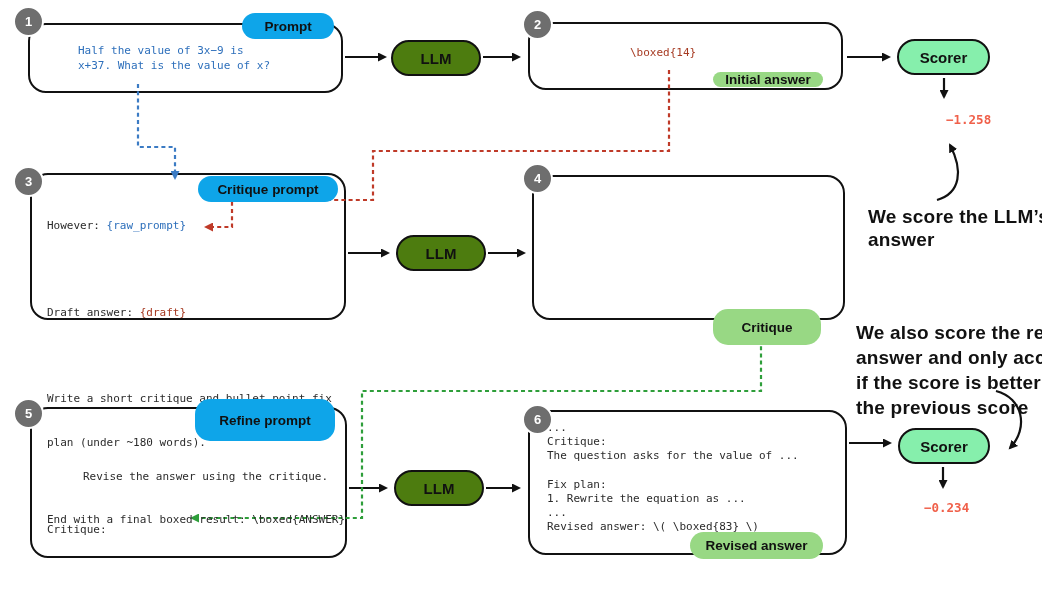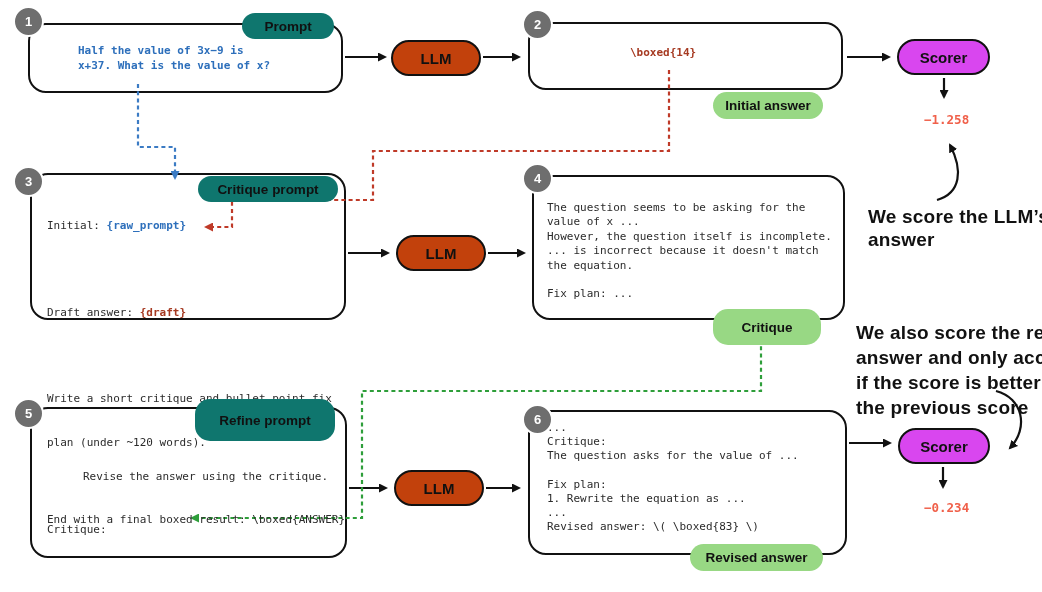--- a/index.html
+++ b/index.html
@@ -14,37 +14,37 @@
   .numcircle{
     position:absolute;width:27px;height:27px;border-radius:50%;
     background:#6e6e6e;border:2px solid #fff;box-sizing:content-box;
     color:#fff;font-weight:bold;font-size:13px;display:flex;align-items:center;justify-content:center;
     z-index:6;
   }
   .badge{
     position:absolute;border-radius:15px;display:flex;align-items:center;justify-content:center;
     font-weight:bold;font-size:13.5px;color:#111;z-index:5;box-sizing:border-box;white-space:nowrap;
   }
-  .badge.yellow{background:#0f766e;text-align:right;}
+  .badge.yellow{background:#0ea5e9;text-align:right;}
   .badge.green{background:#98d884;}
   .pill{
     position:absolute;border:2.5px solid #111;border-radius:19px;box-sizing:border-box;
     display:flex;align-items:center;justify-content:center;font-weight:bold;font-size:15px;color:#111;
     z-index:5;
   }
-  .pill.blue{background:#c2410c;}
-  .pill.red{background:#d946ef;}
+  .pill.blue{background:#4d7c0f;}
+  .pill.red{background:#86efac;}
   .mono{
     position:absolute;font-family:"DejaVu Sans Mono",monospace;font-size:11px;line-height:14.4px;
     color:#2b2b2b;white-space:pre;z-index:4;
   }
   .mline{height:14.6px;white-space:pre;}
   .blue-t{color:#2d6fbb;}
   .red-t{color:#a63a22;}
-  .bold{font-weight:bold;}
+  .bold{font-weight:normal;}
   .score{
     position:absolute;font-family:"DejaVu Sans Mono",monospace;font-size:12.5px;font-weight:bold;
     color:#f0604a;z-index:4;white-space:nowrap;
   }
   .note{
     position:absolute;font-weight:bold;font-size:19px;color:#111;line-height:23px;
     white-space:pre;z-index:4;letter-spacing:0.2px;
   }
   svg.wires{position:absolute;left:0;top:0;z-index:3;}
 </style>
@@ -93,52 +93,45 @@
   <div class="numcircle" style="left:13px;top:6px;">1</div>
   <div class="badge yellow" style="left:242px;top:13px;width:92px;height:26px;">Prompt</div>
   <div class="mono bold blue-t" style="left:78px;top:43px;line-height:15px;">Half the value of 3x−9 is
 x+37. What is the value of x?</div>
 
   <div class="pill blue" style="left:391px;top:40px;width:90px;height:36px;">LLM</div>
 
   <div class="nodebox" style="left:528px;top:22px;width:315px;height:68px;"></div>
   <div class="numcircle" style="left:522px;top:9px;">2</div>
   <div class="mono bold red-t" style="left:630px;top:46px;">\boxed{14}</div>
-  <div class="badge green" style="left:713px;top:92px;width:110px;height:27px;">Initial answer</div>
+  <div class="badge green" style="left:713px;top:72px;width:110px;height:15px;">Initial answer</div>
 
   <div class="pill red" style="left:897px;top:39px;width:93px;height:36px;">Scorer</div>
-  <div class="score" style="left:924px;top:112px;text-align:right;">−1.258</div>
+  <div class="score" style="left:946px;top:112px;text-align:right;">−1.258</div>
   <div class="note" style="left:868px;top:205px;">We score the LLM’s
 answer</div>
 
   <div class="nodebox" style="left:30px;top:173px;width:316px;height:147px;"></div>
   <div class="numcircle" style="left:13px;top:166px;">3</div>
   <div class="badge yellow" style="left:198px;top:163px;width:140px;height:26px;margin-top:13px;">Critique prompt</div>
   <div class="mono" style="left:47px;top:190px;">
-    <div class="mline"><span>Initial: </span><span class="blue-t bold">{raw_prompt}</span></div>
+    <div class="mline"><span>However: </span><span class="blue-t bold">{raw_prompt}</span></div>
     <div class="mline"></div>
     <div class="mline"><span>Draft answer: </span><span class="red-t bold">{draft}</span></div>
     <div class="mline"></div>
     <div class="mline">Write a short critique and bullet-point fix</div>
-    <div class="mline">plan (under ~120 words).</div>
+    <div class="mline">plan (under ~180 words).</div>
     <div class="mline"></div>
     <div class="mline">Critique:</div>
   </div>
 
   <div class="pill blue" style="left:396px;top:235px;width:90px;height:36px;">LLM</div>
 
   <div class="nodebox" style="left:532px;top:175px;width:313px;height:145px;"></div>
   <div class="numcircle" style="left:522px;top:163px;">4</div>
-  <div class="mono" style="left:547px;top:201px;">The question seems to be asking for the
-value of x ...
-However, the question itself is incomplete.
-... is incorrect because it doesn't match
-the equation.
-
-Fix plan: ...</div>
   <div class="badge green" style="left:713px;top:309px;width:108px;height:36px;">Critique</div>
 
   <div class="note" style="left:856px;top:320px;line-height:25px;">We also score the revised
 answer and only accept it
 if the score is better than
 the previous score</div>
 
   <div class="nodebox" style="left:30px;top:407px;width:317px;height:151px;"></div>
   <div class="numcircle" style="left:13px;top:398px;">5</div>
   <div class="badge yellow" style="left:195px;top:399px;width:140px;height:42px;">Refine prompt</div>
@@ -157,18 +150,18 @@
   <div class="nodebox" style="left:528px;top:410px;width:319px;height:145px;"></div>
   <div class="numcircle" style="left:522px;top:404px;">6</div>
   <div class="mono" style="left:547px;top:421px;line-height:14.2px;">...
 Critique:
 The question asks for the value of ...
 
 Fix plan:
 1. Rewrite the equation as ...
 ...
 Revised answer: \( \boxed{83} \)</div>
-  <div class="badge green" style="left:690px;top:544px;width:133px;height:27px;">Revised answer</div>
+  <div class="badge green" style="left:690px;top:532px;width:133px;height:27px;">Revised answer</div>
 
   <div class="pill red" style="left:898px;top:428px;width:92px;height:36px;">Scorer</div>
   <div class="score" style="left:924px;top:500px;">−0.234</div>
 
 </div>
 
 </body></html>

